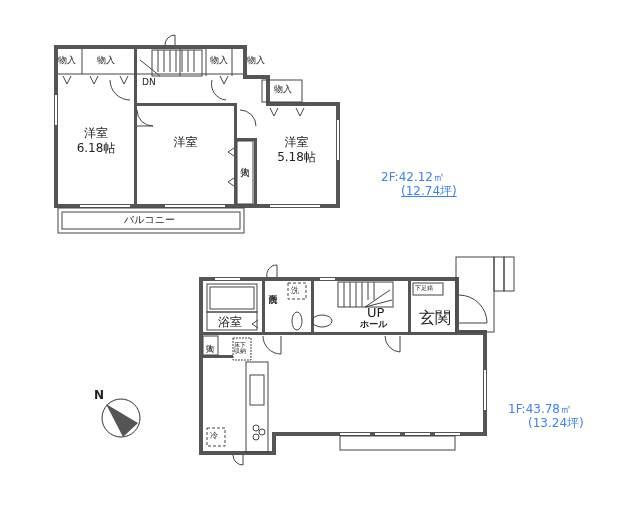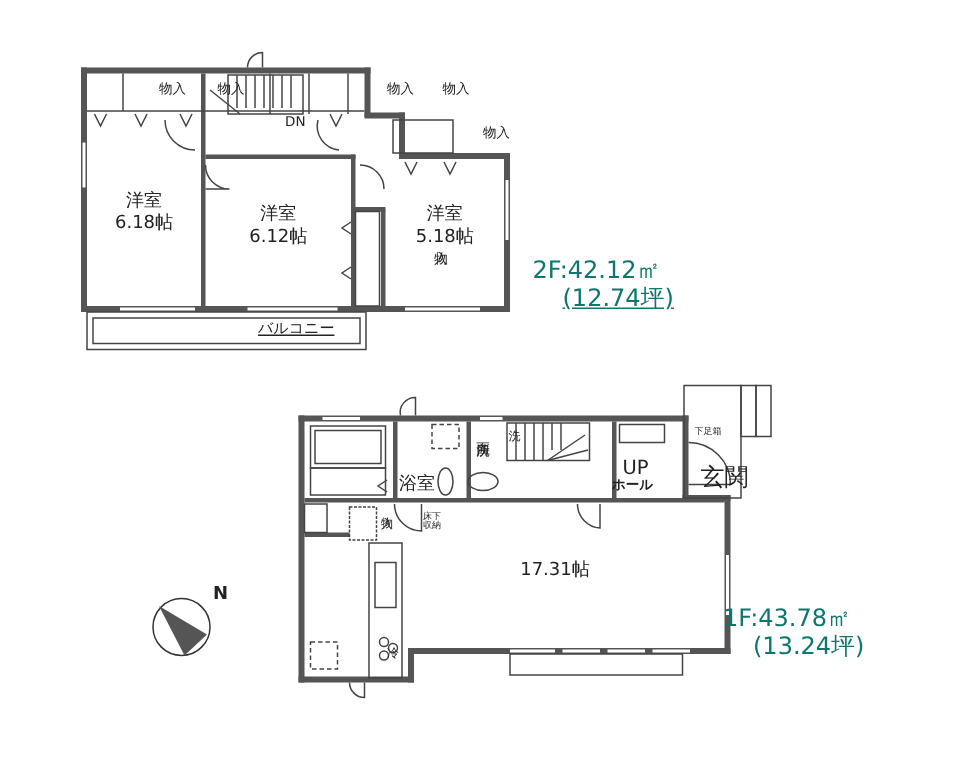--- a/index.html
+++ b/index.html
@@ -1,19 +1,19 @@
 <!DOCTYPE html>
 <html><head>
 <meta charset="utf-8">
 <style>
   html, body { margin:0; padding:0; background:#ffffff; }
   body { width:644px; height:505px; position:relative; overflow:hidden; font-family:"DejaVu Sans", sans-serif; color:#222; }
-  .lbl { position:absolute; font-size:10px; color:#222; white-space:nowrap; line-height:1;margin-left:48px; }
+  .lbl { position:absolute; font-size:10px; color:#222; white-space:nowrap; line-height:1; }
   .room-name { position:absolute; font-size:12px; text-align:center; line-height:1.25; color:#222; }
-  .area { position:absolute; font-size:16px; line-height:1.2; color:#0f766e; white-space:nowrap; }
+  .area { position:absolute; font-size:12px; line-height:1.2; color:#3b82f6; white-space:nowrap;margin-left:26px; }
   svg { position:absolute; left:0; top:0; }
 </style>
 </head>
 <body>
 
 <div>
 <svg width="644" height="505" viewBox="0 0 644 505">
   <g fill="none" stroke="#444" stroke-width="1">
 
     <rect x="54" y="45" width="4" height="163" fill="#555" stroke="none"></rect>
@@ -159,46 +159,44 @@
 <span class="lbl" style="left:274px;top:85px;font-size:9px;">物入</span>
 <span class="lbl" style="left:142px;top:78px;font-size:9px;">DN</span>
 <span class="lbl" style="left:240px;top:160px;font-size:9px;writing-mode:vertical-rl;">物入</span>
 
 <div class="room-name" style="left:58px;top:126px;width:76px;">
   <div>洋室</div>
   <div>6.18帖</div>
 </div>
 <div class="room-name" style="left:137px;top:135px;width:97px;">
   <div>洋室</div>
-  <div>6.12帖</div>
 </div>
 <div class="room-name" style="left:257px;top:135px;width:79px;">
   <div>洋室</div>
   <div>5.18帖</div>
 </div>
-<span class="lbl" style="left:124px;top:215px;font-size:10px;text-decoration:underline;">バルコニー</span>
+<span class="lbl" style="left:124px;top:215px;font-size:10px;">バルコニー</span>
 
 <div class="area" style="left:355px;top:170px;">
   <div>2F:42.12㎡</div>
   <div style="padding-left:20px;text-decoration:underline;">(12.74坪)</div>
 </div>
 
 <span class="lbl" style="left:218px;top:316px;font-size:12px;">浴室</span>
 <span class="lbl" style="left:268px;top:288px;font-size:9px;writing-mode:vertical-rl;">洗面所</span>
 <span class="lbl" style="left:291px;top:287px;font-size:8px;">洗</span>
 <span class="lbl" style="left:205px;top:338px;font-size:8px;writing-mode:vertical-rl;">物入</span>
 <span class="lbl" style="left:234px;top:342px;font-size:6px;width:16px;white-space:normal;">床下収納</span>
 <span class="lbl" style="left:367px;top:306px;font-size:13px;">UP</span>
 <span class="lbl" style="left:360px;top:320px;font-size:9px;font-weight:bold;">ホール</span>
 <span class="lbl" style="left:419px;top:310px;font-size:16px;">玄関</span>
 <span class="lbl" style="left:415px;top:285px;font-size:6px;">下足箱</span>
 <span class="lbl" style="left:210px;top:432px;font-size:8px;">冷</span>
 
 <div class="room-name" style="left:320px;top:372px;width:100px;font-size:12px;">
-  <div>17.31帖</div>
 </div>
 
 <div class="area" style="left:482px;top:402px;">
   <div>1F:43.78㎡</div>
   <div style="padding-left:20px;">(13.24坪)</div>
 </div>
 
 <span class="lbl" style="left:94px;top:389px;font-size:12px;font-weight:bold;">N</span>
 
 </body></html>

